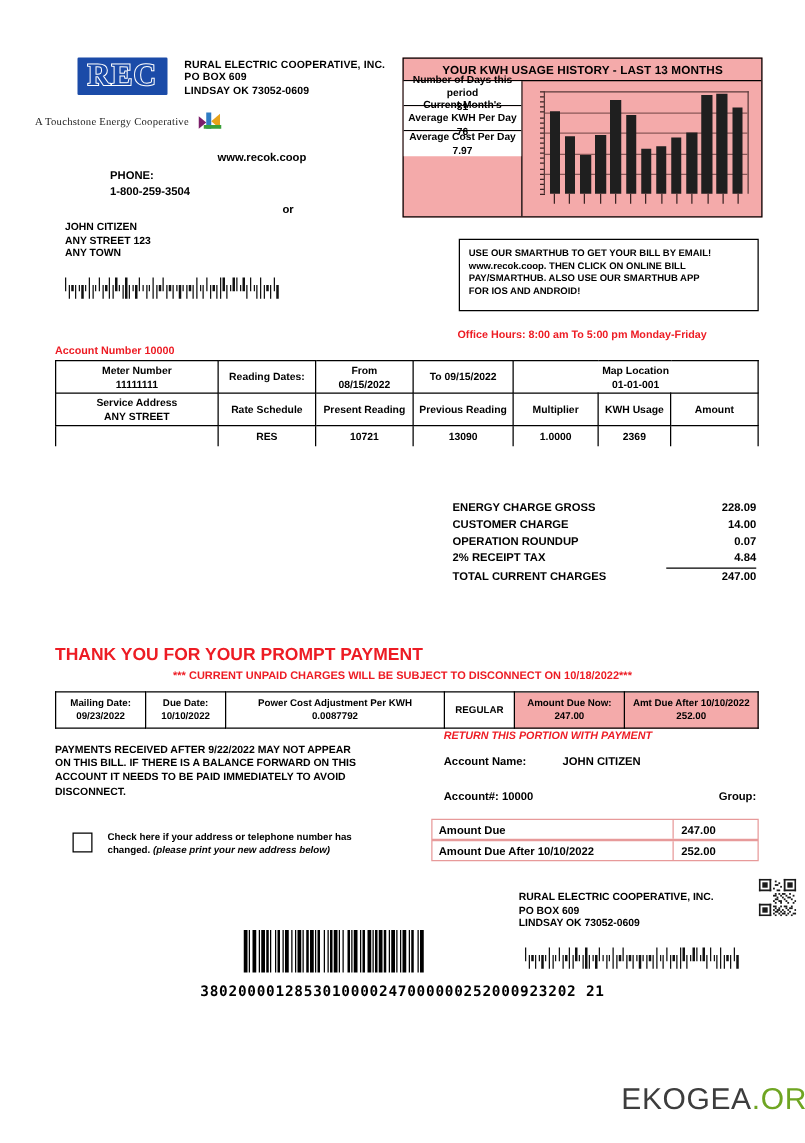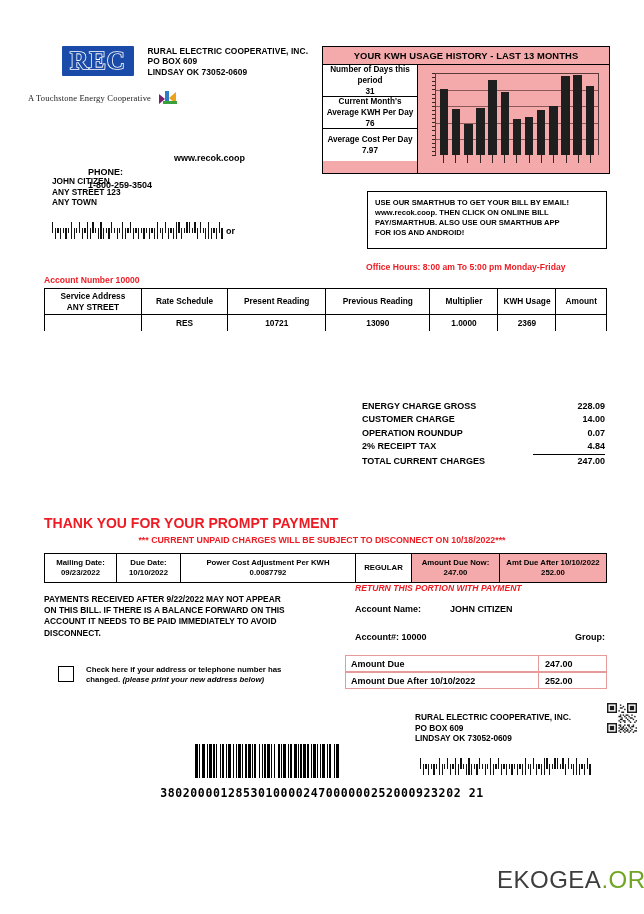--- a/index.html
+++ b/index.html
@@ -11,21 +11,21 @@
     font-family: "Liberation Sans", sans-serif;
     color: #000;
     position: relative;
     overflow: hidden;
   }
   .page { position: absolute; inset: 0; }
 
   
   .abs { position: absolute; }
   .red { color: #ED1C24; }
-  .center { text-align: center; margin-top: 32px; }
+  .center { text-align: center; }
 
   
   #logo-block { left: 62px; top: 46px; width: 260px; }
   .rec-logo {
     width: 72px; height: 30px;
     background: #1B4BA8;
     display: inline-block;
     vertical-align: top;
     position: relative;
     border-radius: 1px;
@@ -93,21 +93,21 @@
     padding: 3px 0 3px; border-bottom: 1px solid #000;
     letter-spacing: 0.1px;
   }
   #usage-body { display: flex; height: 108px; }
   #usage-stats { width: 95px; border-right: 1px solid #000; }
   .stat-cell {
     background: #fff; text-align: center;
     font-size: 8.2px; font-weight: bold; line-height: 11.3px;
     padding: 4px 2px;
     border-bottom: 1px solid #000;
-    height: 32px;
+    height: 20px;
     display: flex; flex-direction: column; justify-content: center;
   }
   .stat-cell:last-child { border-bottom: none; }
   #chart-area { flex: 1; position: relative; padding: 6px 8px 4px 6px; }
   .chart-inner { position: relative; width: 100%; height: 100%; }
   .chart-plot {
     position: absolute; left: 11px; right: 2px; top: 2px; bottom: 14px;
     border-left: 1px solid #5a3b3b; border-top: 1px solid #5a3b3b;
     border-right: 1px solid #5a3b3b;
   }
@@ -396,20 +396,40 @@
     <div>PAY/SMARTHUB. ALSO USE OUR SMARTHUB APP</div>
     <div>FOR IOS AND ANDROID!</div>
   </div>
 
   <div class="abs red" id="office-hours">Office Hours: 8:00 am To 5:00 pm Monday-Friday</div>
 
   <div class="abs red" id="acct-no">Account Number 10000</div>
 
   <table class="abs" id="meter-table">
     <tbody>
+        <tr class="rowh">
+      <td style="width:130px">
+        <div>Meter Number</div>
+        <div>11111111</div>
+      </td>
+      <td style="width:78px">
+        <div>Reading Dates:</div>
+      </td>
+      <td style="width:78px">
+        <div>From</div>
+        <div>08/15/2022</div>
+      </td>
+      <td style="width:80px">
+        <div>To 09/15/2022</div>
+      </td>
+      <td colspan="3">
+        <div>Map Location</div>
+        <div>01-01-001</div>
+      </td>
+    </tr>
     <tr class="rowh">
       <td>
         <div>Service Address</div>
         <div>ANY STREET</div>
       </td>
       <td>Rate Schedule</td>
       <td>Present Reading</td>
       <td>Previous Reading</td>
       <td style="width:68px">Multiplier</td>
       <td style="width:58px">KWH Usage</td>

